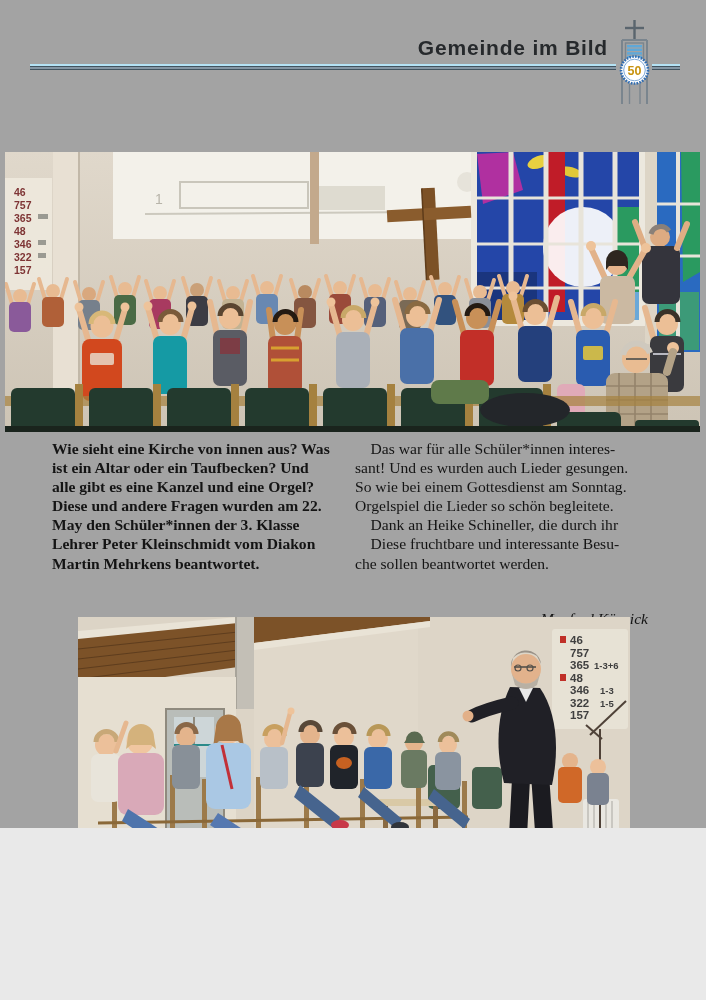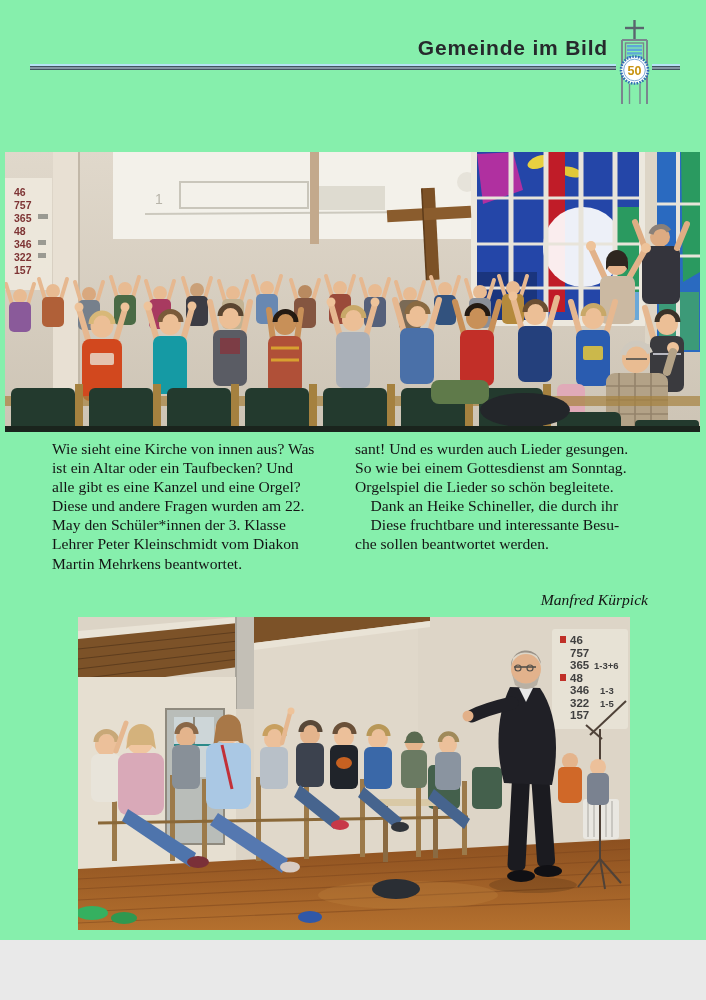--- a/index.html
+++ b/index.html
@@ -1,37 +1,37 @@
 <!DOCTYPE html>
 <html><head>
 <meta charset="utf-8">
 <style>
   html,body{margin:0;padding:0;background:#e9e9e9;}
-  .page{position:relative;width:706px;height:940px;background:#86efac;overflow:hidden;
+  .page{position:relative;width:706px;height:828px;background:#a3a3a3;overflow:hidden;
         font-family:"Liberation Serif",serif;}
 
   
   .masthead{position:absolute;top:36px;right:98px;font-family:"Liberation Sans",sans-serif;
             font-size:21px;font-weight:700;letter-spacing:0.8px;color:#26292c;}
   .hrule{position:absolute;height:6px;
          background:linear-gradient(to bottom,#b5e2f4 0,#b5e2f4 2px,#42535f 2px,#42535f 3px,
                     #8496a4 3px,#8496a4 5px,#42535f 5px,#42535f 6px);}
   .hrule-left{left:30px;top:64px;width:586px;}
   .hrule-right{left:652px;top:64px;width:28px;}
   .logo-svg{position:absolute;left:600px;top:12px;}
 
   
   .title{position:absolute;left:0;right:0;top:106px;text-align:center;
          font-size:28px;color:#0c0c0c;font-weight:400;}
   .photo-top{position:absolute;left:5px;top:152px;width:695px;height:280px;margin:0;}
   .photo-bottom{position:absolute;left:78px;top:617px;width:552px;height:313px;margin:0;}
   figure svg{display:block;}
 
   .col{position:absolute;top:440px;}
-  .col-left{left:52px;width:300px;}
+  .col-left{left:52px;width:300px;font-weight:bold;}
   .col-right{left:355px;width:305px;}
   .tline{height:19.1px;font-size:15.6px;color:#141414;white-space:pre;}
   .byline{height:19.1px;font-size:15.6px;color:#141414;font-style:italic;
           text-align:right;padding-right:12px;margin-top:36px;}
 
   
   .frule{position:absolute;left:30px;top:941px;width:637px;height:5px;
          background:linear-gradient(to bottom,#3a3a3a 0,#3a3a3a 1px,#aadcf0 1px,#aadcf0 4px,#3a3a3a 4px,#3a3a3a 5px);}
   .page-number{position:absolute;top:950px;right:58px;font-family:Liberation Mono, monospace;
                font-size:17px;font-weight:700;color:#111;}
@@ -373,20 +373,21 @@
     <div class="tline">Wie sieht eine Kirche von innen aus? Was</div>
     <div class="tline">ist ein Altar oder ein Taufbecken? Und</div>
     <div class="tline">alle gibt es eine Kanzel und eine Orgel?</div>
     <div class="tline">Diese und andere Fragen wurden am 22.</div>
     <div class="tline">May den Schüler*innen der 3. Klasse</div>
     <div class="tline">Lehrer Peter Kleinschmidt vom Diakon</div>
     <div class="tline">Martin Mehrkens beantwortet.</div>
   </section>
 
   <section class="col col-right">
+    <div class="tline">    Das war für alle Schüler*innen interes-</div>
     <div class="tline">sant! Und es wurden auch Lieder gesungen.</div>
     <div class="tline">So wie bei einem Gottesdienst am Sonntag.</div>
     <div class="tline">Orgelspiel die Lieder so schön begleitete.</div>
     <div class="tline">    Dank an Heike Schineller, die durch ihr</div>
     <div class="tline">    Diese fruchtbare und interessante Besu-</div>
     <div class="tline">che sollen beantwortet werden.</div>
     <div class="byline">Manfred Kürpick</div>
   </section>
 
   <figure class="photo-bottom">

